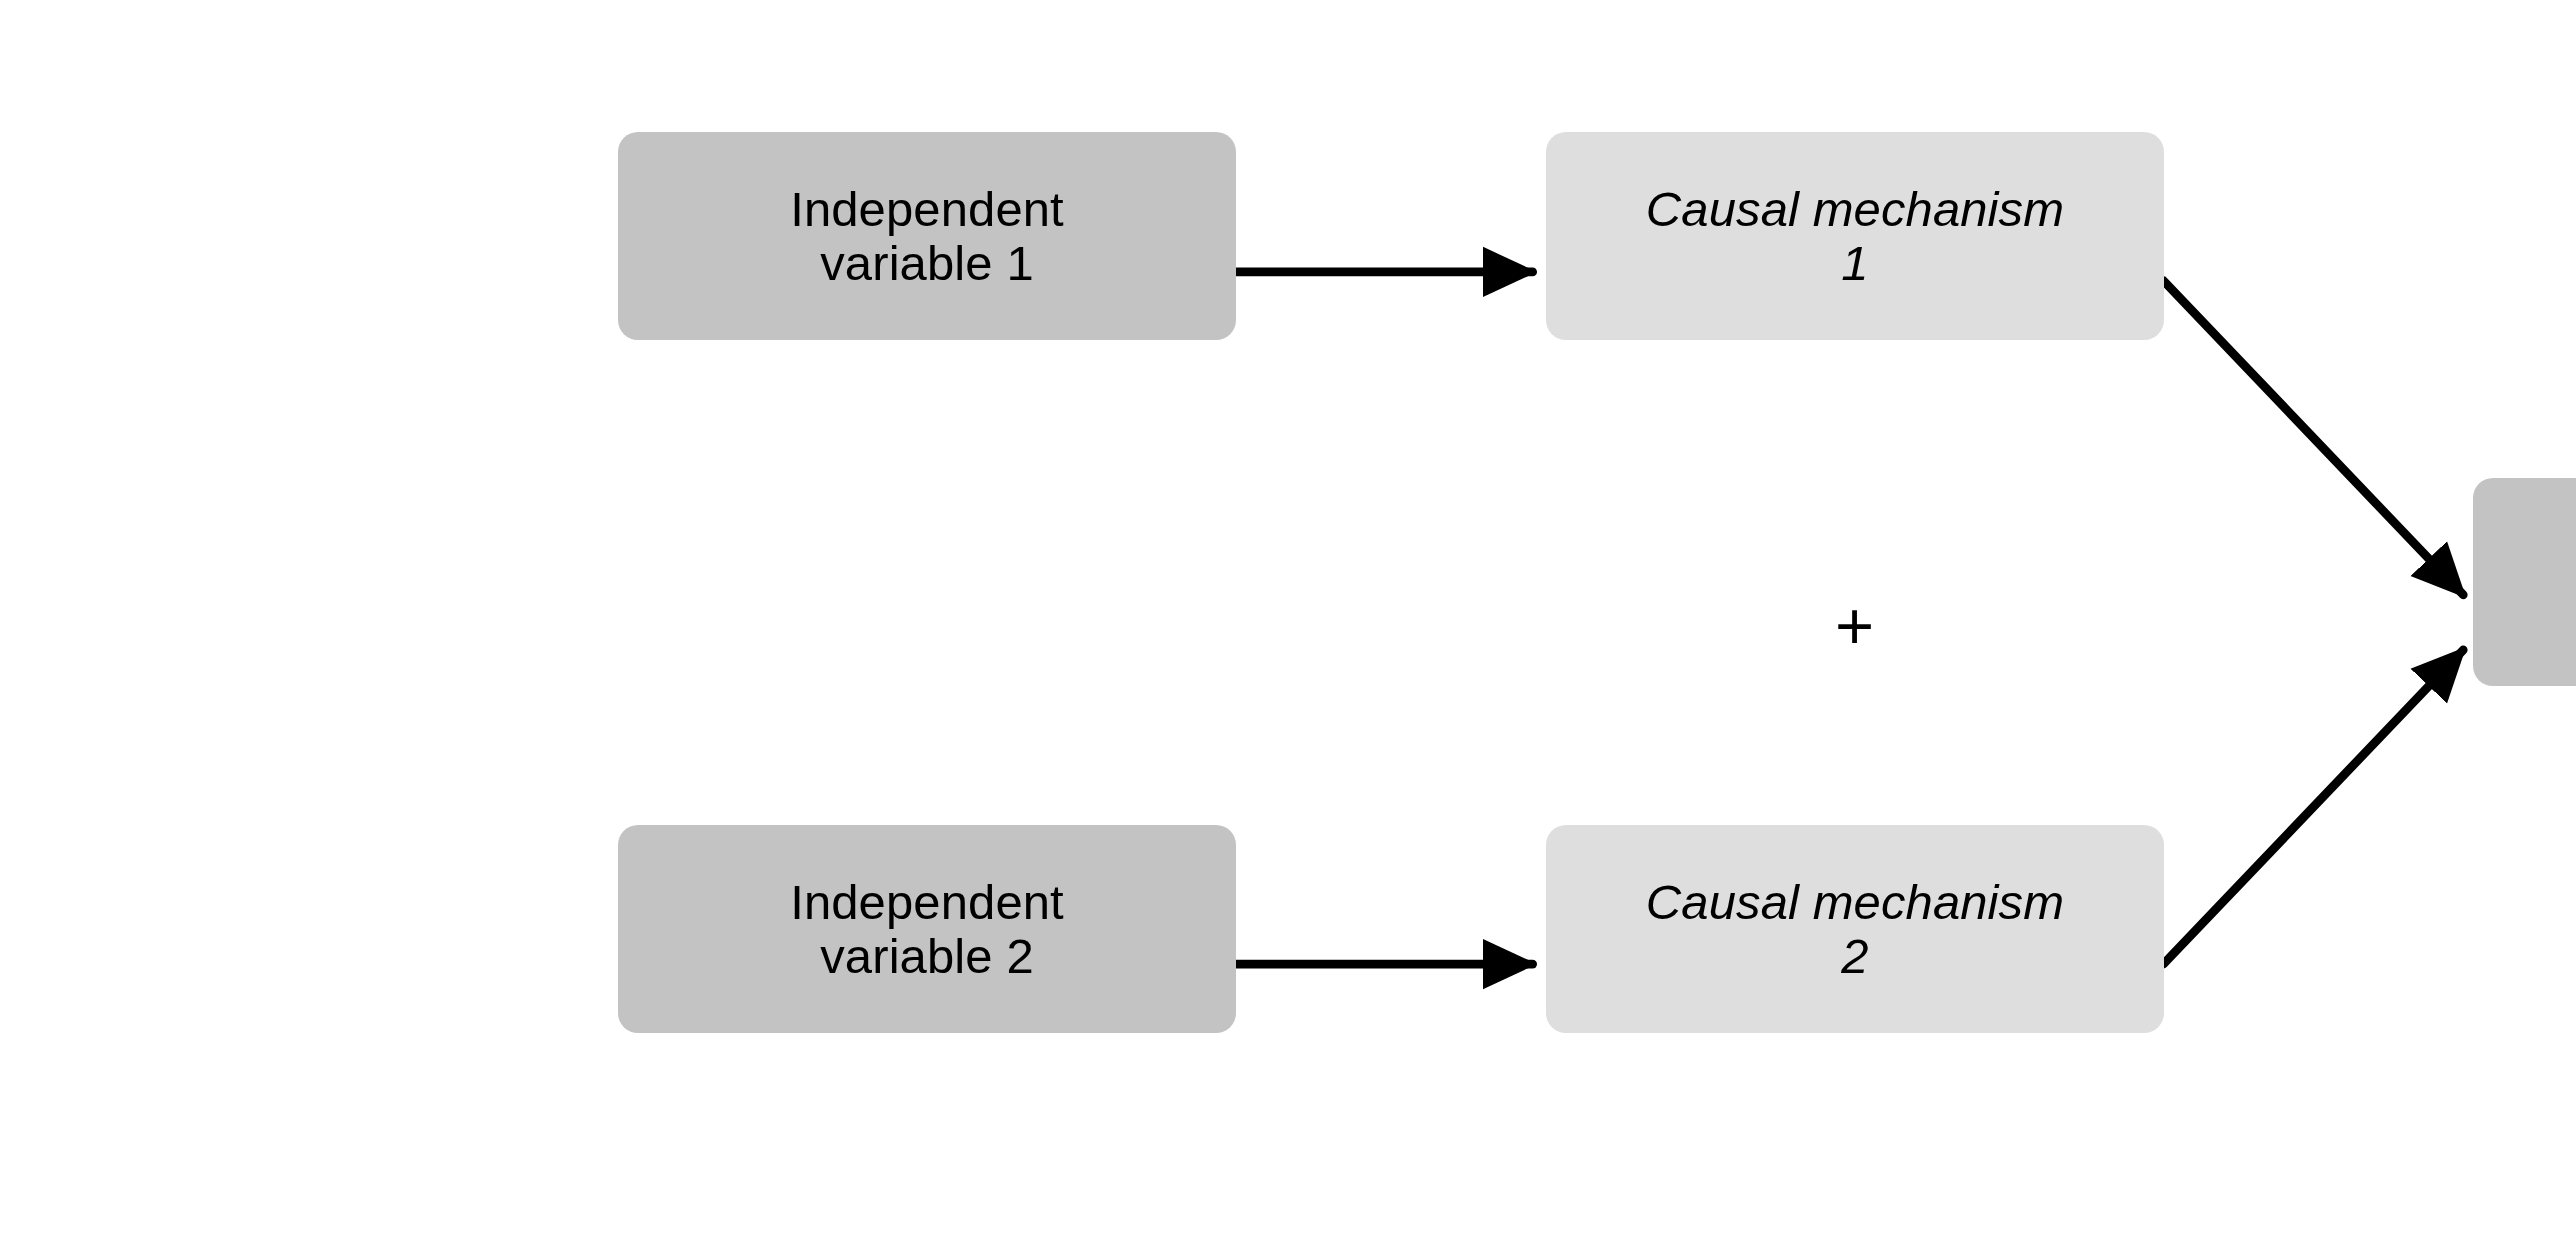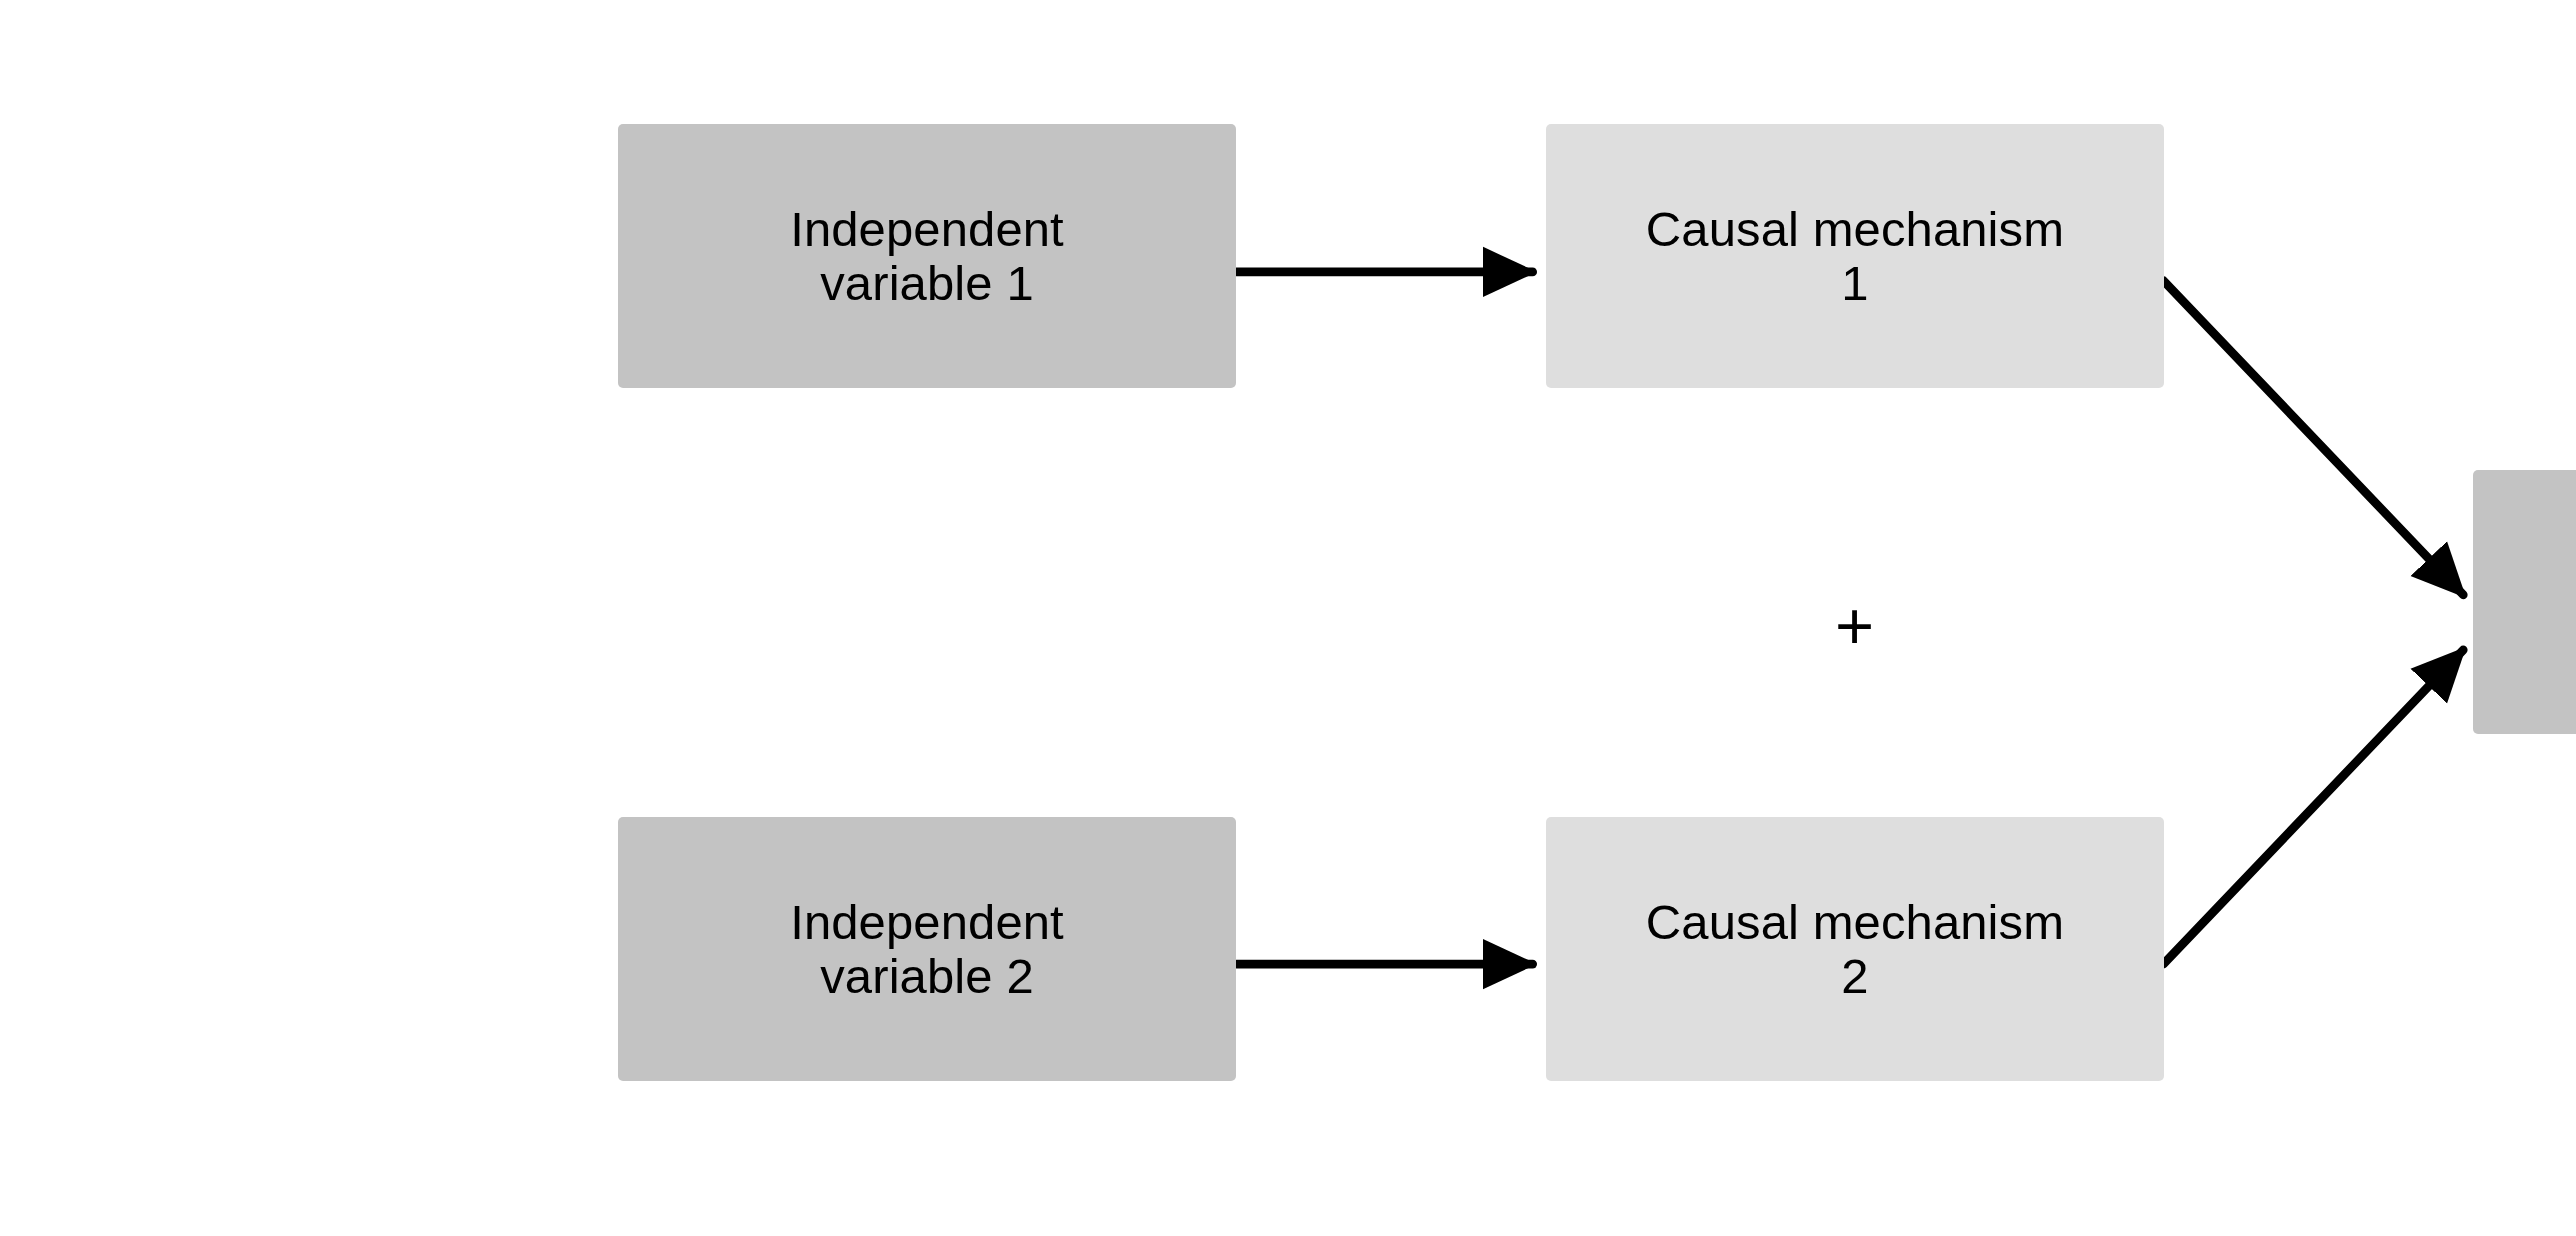--- a/index.html
+++ b/index.html
@@ -23,35 +23,36 @@
     left: 0;
     top: 0;
     width: 3709px;
     height: 1236px;
     pointer-events: none;
   }
   .node {
     position: absolute;
     box-sizing: border-box;
     width: 618px;
-    height: 264px;
-    border-radius: 5px;
+    height: 208px;
+    border-radius: 20px;
     display: flex;
     align-items: center;
     justify-content: center;
     text-align: center;
     color: #000000;
     font-size: 49px;
     line-height: 54px;
     font-weight: 400;
     white-space: pre-line;
     letter-spacing: 0.1px;
+    margin-top: 8px;
   }
   .node-dark  { background: #c3c3c3; }
-  .node-light { background: #dedede; }
+  .node-light { background: #dedede; font-style: italic; }
 
   #node-iv1 { left: 618px; top: 124px; }
   #node-cm1 { left: 1546px; top: 124px; }
   #node-iv2 { left: 618px; top: 817px; }
   #node-cm2 { left: 1546px; top: 817px; }
   #node-dv  { left: 2473px; top: 470px; }
 
   .plus-symbol {
     position: absolute;
     left: 1777px;

